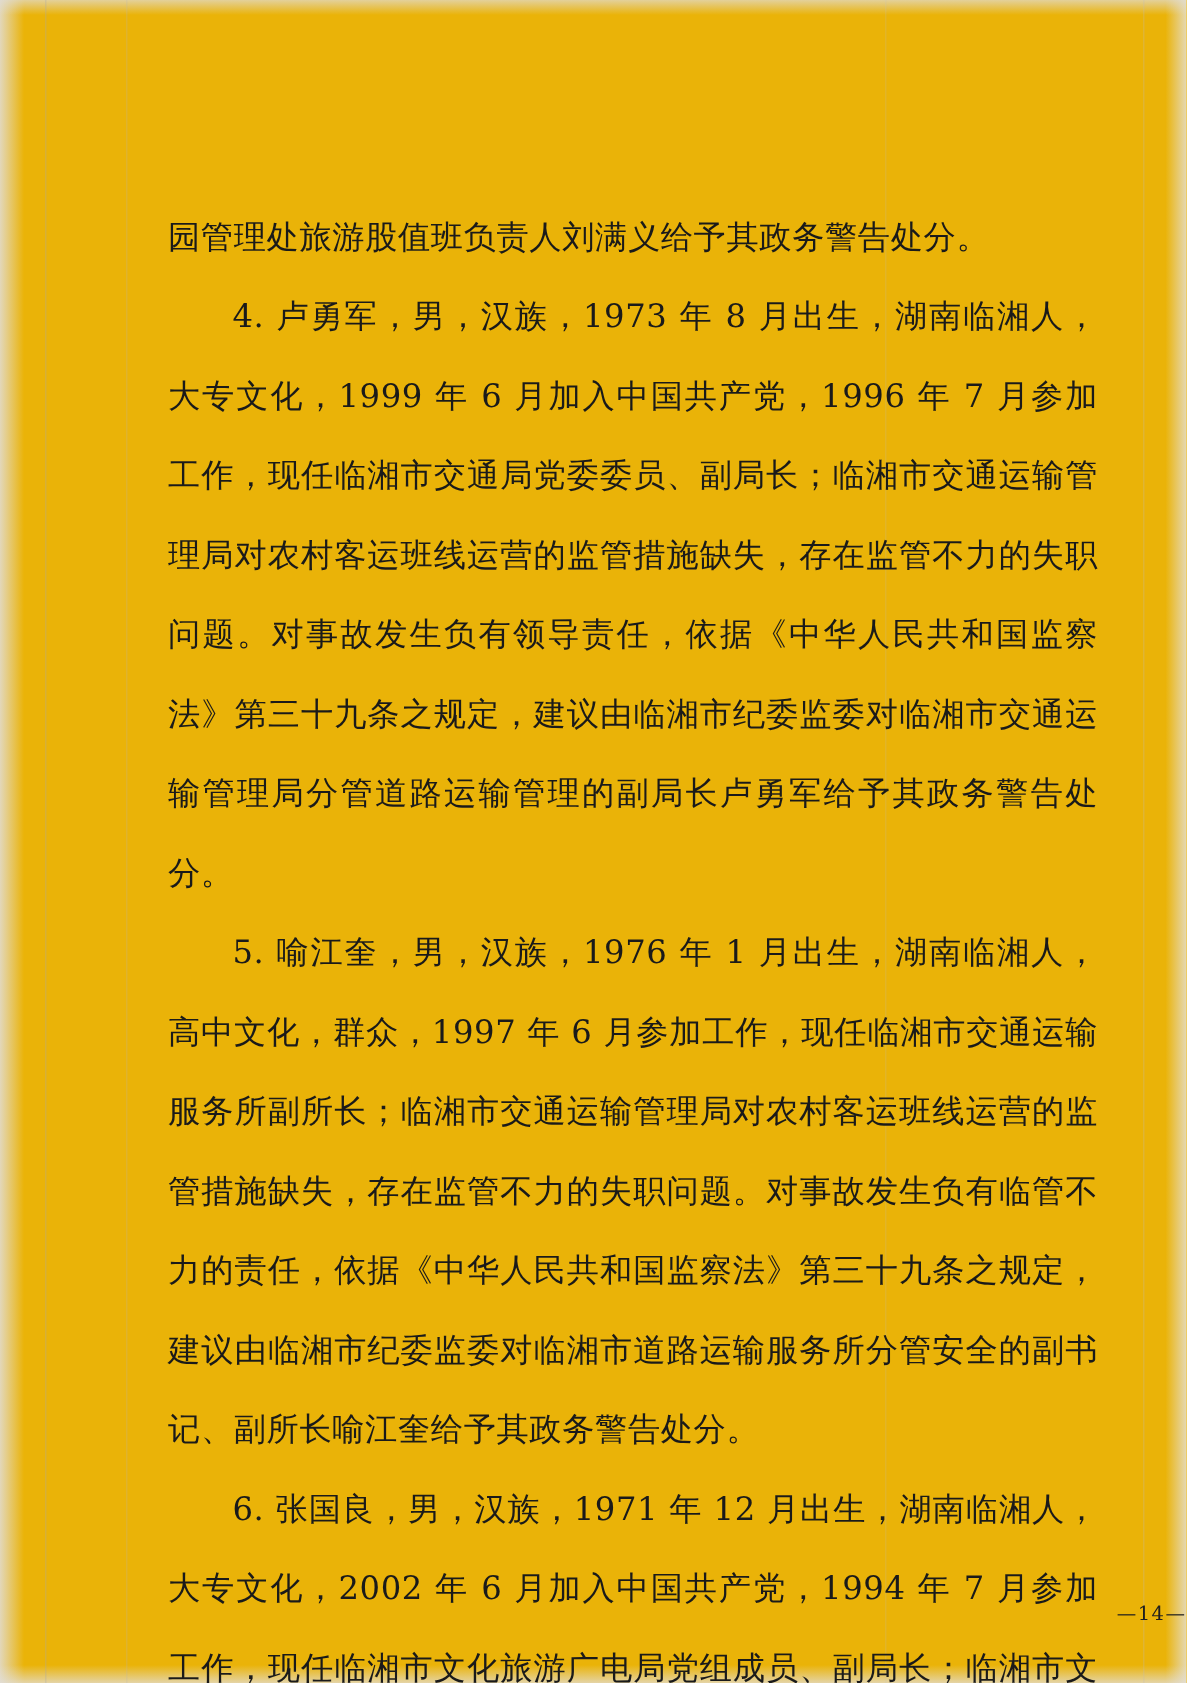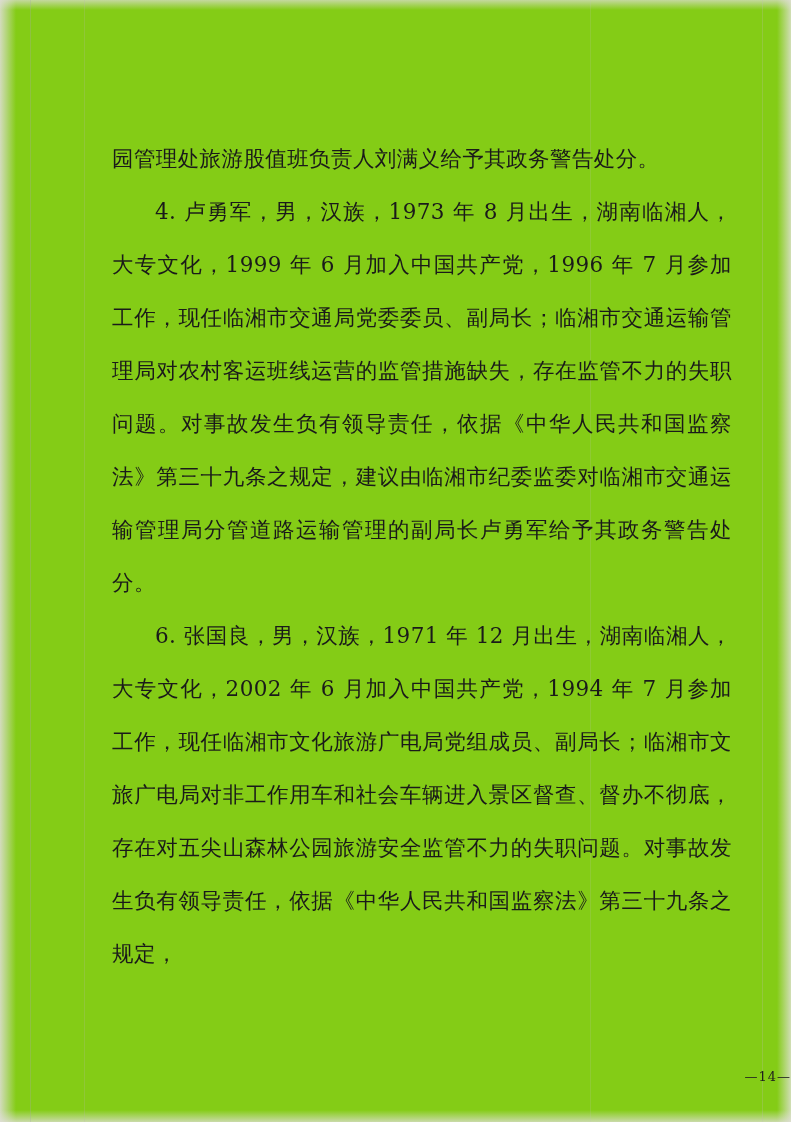--- a/index.html
+++ b/index.html
@@ -9,21 +9,21 @@
   body {
     width: 791px;
     height: 1122px;
     background: #ffffff;
     font-family: "DejaVu Serif", serif;
   }
   .page {
     position: relative;
     width: 791px;
     height: 1122px;
-    background: #84cc16;
+    background: #eab308;
     overflow: hidden;
   }
   
   .scan-streak {
     position: absolute;
     top: 0;
     bottom: 0;
     width: 1px;
     background: rgba(170,170,170,0.30);
   }
@@ -108,20 +108,21 @@
   <div class="scan-edge-top"></div>
   <div class="scan-edge-bottom"></div>
   <div class="scan-streak" style="left:30px;"></div>
   <div class="scan-streak" style="left:84px; background:rgba(185,182,178,0.22);"></div>
   <div class="scan-streak" style="left:590px; background:rgba(195,192,188,0.18);"></div>
   <div class="scan-streak" style="left:762px; background:rgba(190,187,183,0.25);"></div>
 
   <div class="content">
     <p class="para">园管理处旅游股值班负责人刘满义给予其政务警告处分。</p>
     <p class="para indent">4. 卢勇军，男，汉族，1973 年 8 月出生，湖南临湘人，大专文化，1999 年 6 月加入中国共产党，1996 年 7 月参加工作，现任临湘市交通局党委委员、副局长；临湘市交通运输管理局对农村客运班线运营的监管措施缺失，存在监管不力的失职问题。对事故发生负有领导责任，依据《中华人民共和国监察法》第三十九条之规定，建议由临湘市纪委监委对临湘市交通运输管理局分管道路运输管理的副局长卢勇军给予其政务警告处分。</p>
+    <p class="para indent">5. 喻江奎，男，汉族，1976 年 1 月出生，湖南临湘人，高中文化，群众，1997 年 6 月参加工作，现任临湘市交通运输服务所副所长；临湘市交通运输管理局对农村客运班线运营的监管措施缺失，存在监管不力的失职问题。对事故发生负有临管不力的责任，依据《中华人民共和国监察法》第三十九条之规定，建议由临湘市纪委监委对临湘市道路运输服务所分管安全的副书记、副所长喻江奎给予其政务警告处分。</p>
     <p class="para indent">6. 张国良，男，汉族，1971 年 12 月出生，湖南临湘人，大专文化，2002 年 6 月加入中国共产党，1994 年 7 月参加工作，现任临湘市文化旅游广电局党组成员、副局长；临湘市文旅广电局对非工作用车和社会车辆进入景区督查、督办不彻底，存在对五尖山森林公园旅游安全监管不力的失职问题。对事故发生负有领导责任，依据《中华人民共和国监察法》第三十九条之规定，</p>
   </div>
 
   <div class="page-number">
     <span class="pn-inner">—14—</span>
   </div>
 
 </div>
 
 </body></html>

